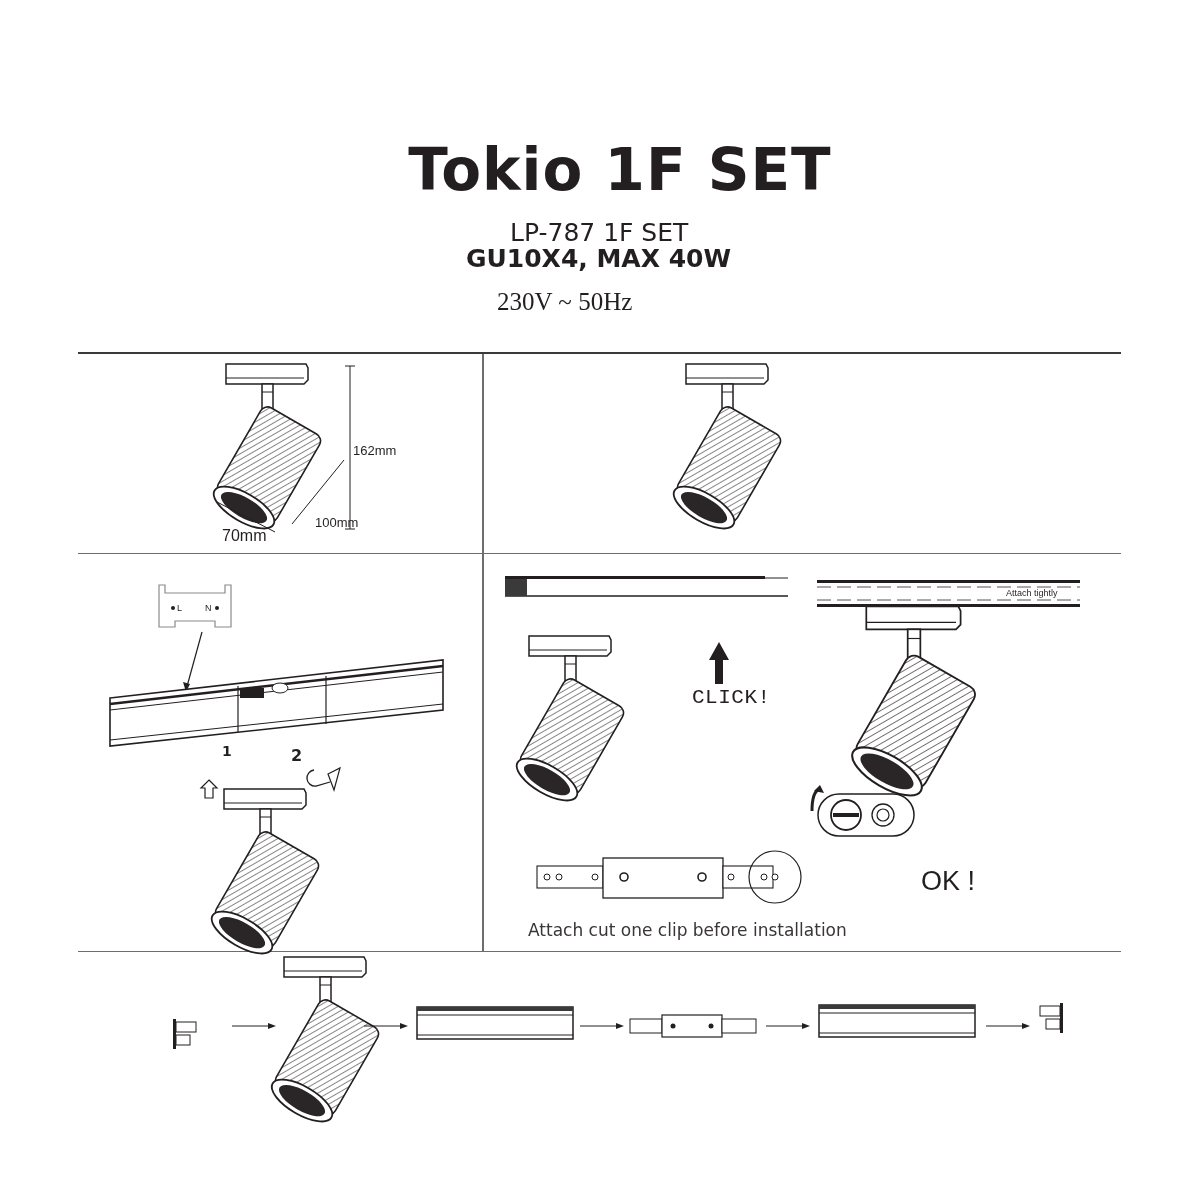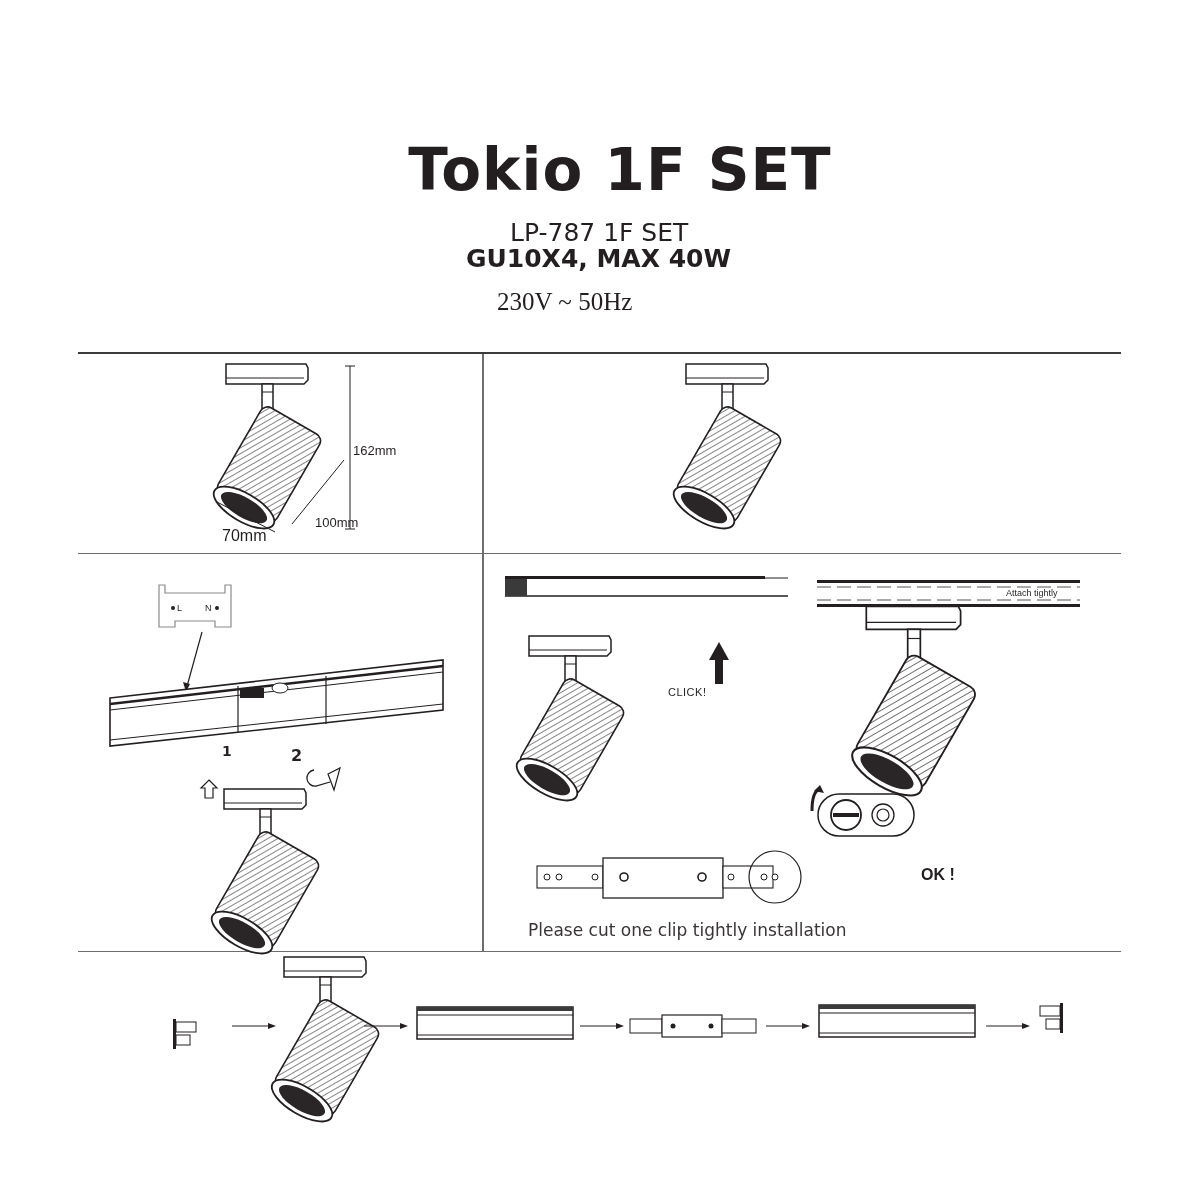--- a/index.html
+++ b/index.html
@@ -115,21 +115,21 @@
     <line x1="2" y1="4" x2="285" y2="4" stroke="#231f20"></line>
     <line x1="2" y1="22" x2="285" y2="22" stroke="#231f20" stroke-width="1.3"></line>
     <rect x="2" y="5" width="22" height="17" fill="#3a3a3a"></rect>
   </svg>
   <svg style="left:527px; top:634px;" width="140" height="180">
     <use href="#spot"></use>
   </svg>
   <svg style="left:707px; top:640px;" width="24" height="46">
     <polygon points="12,2 22,20 16,20 16,44 8,44 8,20 2,20" fill="#231f20"></polygon>
   </svg>
-  <div class="abs" style="left:668px; top:686px; font-family:Liberation Sans, sans-serif; font-size:11px; letter-spacing:0.5px;">CLICK!</div>
+  <div class="abs" style="left:692px; top:686px; font-family:Liberation Mono, monospace; font-size:21px; letter-spacing:0.5px;">CLICK!</div>
 
   <svg style="left:817px; top:578px;" width="265" height="30">
     <rect x="0" y="2" width="263" height="3" fill="#231f20"></rect>
     <rect x="0" y="26" width="263" height="3" fill="#231f20"></rect>
     <line x1="0" y1="9" x2="263" y2="9" stroke="#555" stroke-dasharray="14,6"></line>
     <line x1="0" y1="22" x2="263" y2="22" stroke="#555" stroke-dasharray="14,6"></line>
   </svg>
   <div class="abs lbl-tiny" style="left:1006px; top:588px; font-size:9px;">Attach tightly</div>
   <svg style="left:864px; top:604px;" width="160" height="200">
     <g transform="scale(1.15)">
@@ -138,37 +138,37 @@
   </svg>
   <svg style="left:804px; top:785px;" width="115" height="55">
     <path d="M8,26 Q8,6 16,4" fill="none" stroke="#231f20" stroke-width="3"></path>
     <polygon points="16,0 20,8 10,6" fill="#231f20"></polygon>
     <rect x="14" y="9" width="96" height="42" rx="21" fill="#fff" stroke="#231f20" stroke-width="1.5"></rect>
     <circle cx="42" cy="30" r="15" fill="#fff" stroke="#231f20" stroke-width="1.8"></circle>
     <rect x="29" y="28" width="26" height="4" fill="#231f20"></rect>
     <circle cx="79" cy="30" r="11" fill="#fff" stroke="#231f20" stroke-width="1.3"></circle>
     <circle cx="79" cy="30" r="6" fill="#fff" stroke="#231f20" stroke-width="1.2"></circle>
   </svg>
-  <div class="abs" style="left:921px; top:866px; font-family:'Liberation Sans', sans-serif; font-weight:bold; font-size:16px;">OK !</div>
+  <div class="abs" style="left:921px; top:866px; font-family:'Liberation Sans', sans-serif; font-weight:normal; font-size:27px;">OK !</div>
 
   <svg style="left:535px; top:850px;" width="275" height="60">
     <rect x="2" y="16" width="66" height="22" fill="#fff" stroke="#231f20" stroke-width="1.1"></rect>
     <rect x="68" y="8" width="120" height="40" fill="#fff" stroke="#231f20" stroke-width="1.3"></rect>
     <rect x="188" y="16" width="50" height="22" fill="#fff" stroke="#231f20" stroke-width="1.1"></rect>
     <circle cx="12" cy="27" r="3" fill="#fff" stroke="#231f20"></circle>
     <circle cx="24" cy="27" r="3" fill="#fff" stroke="#231f20"></circle>
     <circle cx="60" cy="27" r="3" fill="#fff" stroke="#231f20"></circle>
     <circle cx="89" cy="27" r="4" fill="#fff" stroke="#231f20" stroke-width="1.6"></circle>
     <circle cx="167" cy="27" r="4" fill="#fff" stroke="#231f20" stroke-width="1.6"></circle>
     <circle cx="196" cy="27" r="3" fill="#fff" stroke="#231f20"></circle>
     <circle cx="229" cy="27" r="3" fill="#fff" stroke="#231f20"></circle>
     <circle cx="240" cy="27" r="3" fill="#fff" stroke="#231f20"></circle>
     <circle cx="240" cy="27" r="26" fill="none" stroke="#231f20" stroke-width="1.2"></circle>
   </svg>
-  <div class="abs" style="left:528px; top:920px; font-size:17px; font-family:'DejaVu Sans', sans-serif; color:#3a3536;">Please cut one clip tightly installation</div>
+  <div class="abs" style="left:528px; top:920px; font-size:17px; font-family:'DejaVu Sans', sans-serif; color:#3a3536;">Attach cut one clip before installation</div>
 </div>
 
 <div>
   <svg style="left:170px; top:1016px;" width="30" height="36">
     <rect x="3" y="3" width="3" height="30" fill="#231f20"></rect>
     <rect x="6" y="6" width="20" height="10" fill="#fff" stroke="#231f20"></rect>
     <rect x="6" y="19" width="14" height="10" fill="#fff" stroke="#231f20"></rect>
   </svg>
   <svg style="left:232px; top:1020px;" width="46" height="12">
     <line x1="0" y1="6" x2="40" y2="6" stroke="#231f20"></line>

